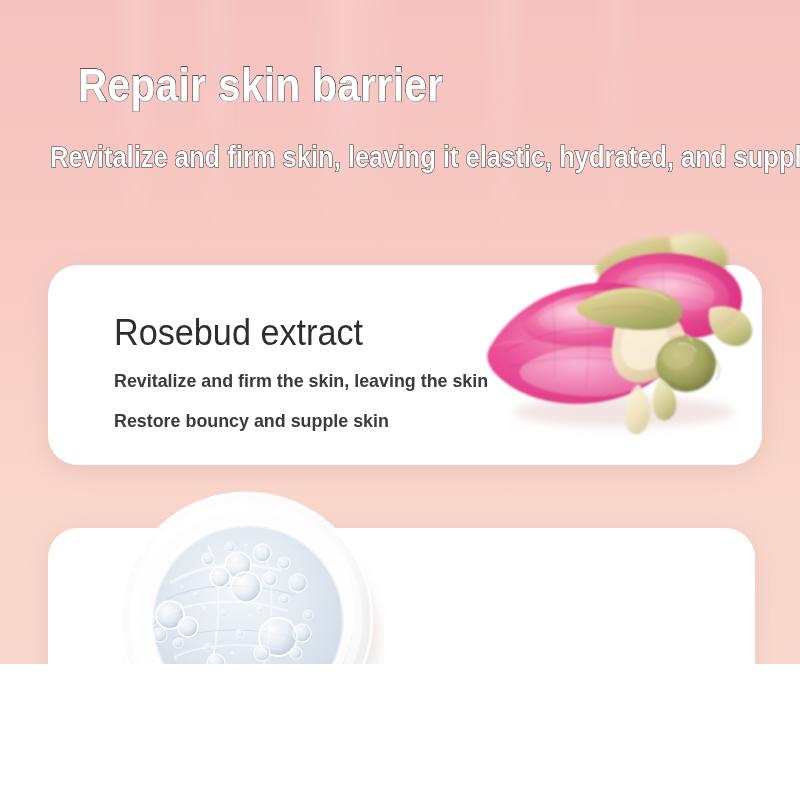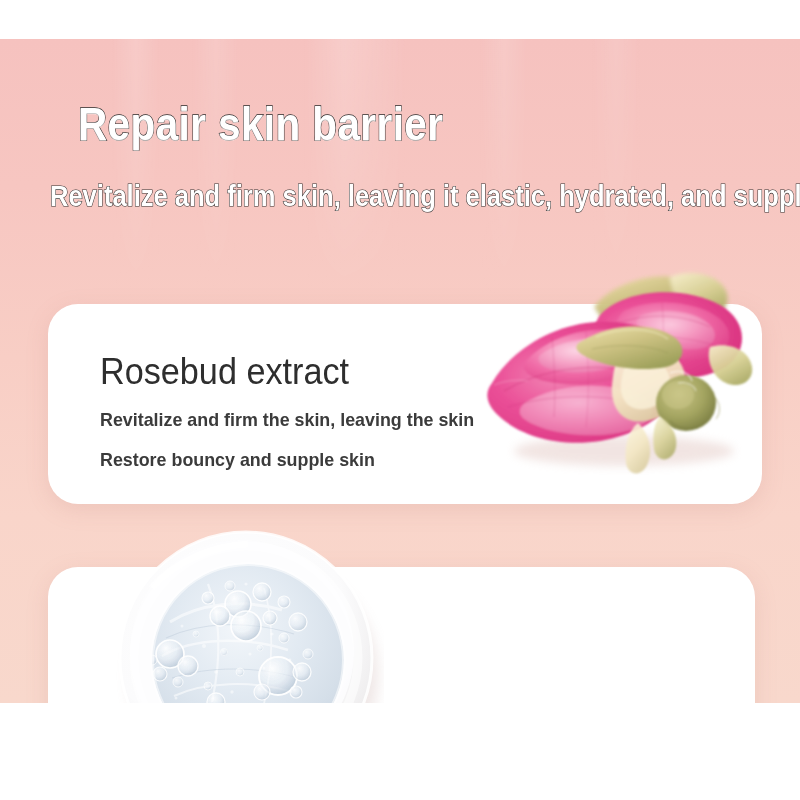--- a/index.html
+++ b/index.html
@@ -17,21 +17,20 @@
     position: relative;
     width: 800px;
     height: 664px;
     overflow: hidden;
     background: linear-gradient(to bottom,
         #f6c2bf 0%,
         #f7c6c1 22%,
         #f8cec5 48%,
         #f9d5ca 72%,
         #f8d8cc 100%);
-    margin-top: 39px;
   }
 
   
   .streaks {
     position: absolute;
     left: 0;
     top: 0;
     width: 800px;
     height: 260px;
     pointer-events: none;
@@ -130,21 +129,21 @@
     font-family: "Liberation Sans Narrow", "Liberation Sans", sans-serif;
     font-size: 19px;
     font-weight: 600;
     color: #3b3b3b;
     transform: scaleX(0.94);
     white-space: nowrap;
   }
 
   
   #rosebud-text {
-    left: 100px;
+    left: 114px;
     top: 312px;
     text-align: left;
   }
   #rosebud-text .card-title { transform-origin: left center; }
   #rosebud-text .card-line  { transform-origin: left center; }
   #rosebud-line-1 { margin-top: 16px; }
   #rosebud-line-2 { margin-top: 18px; }
 
   
   #probiotics-text {

